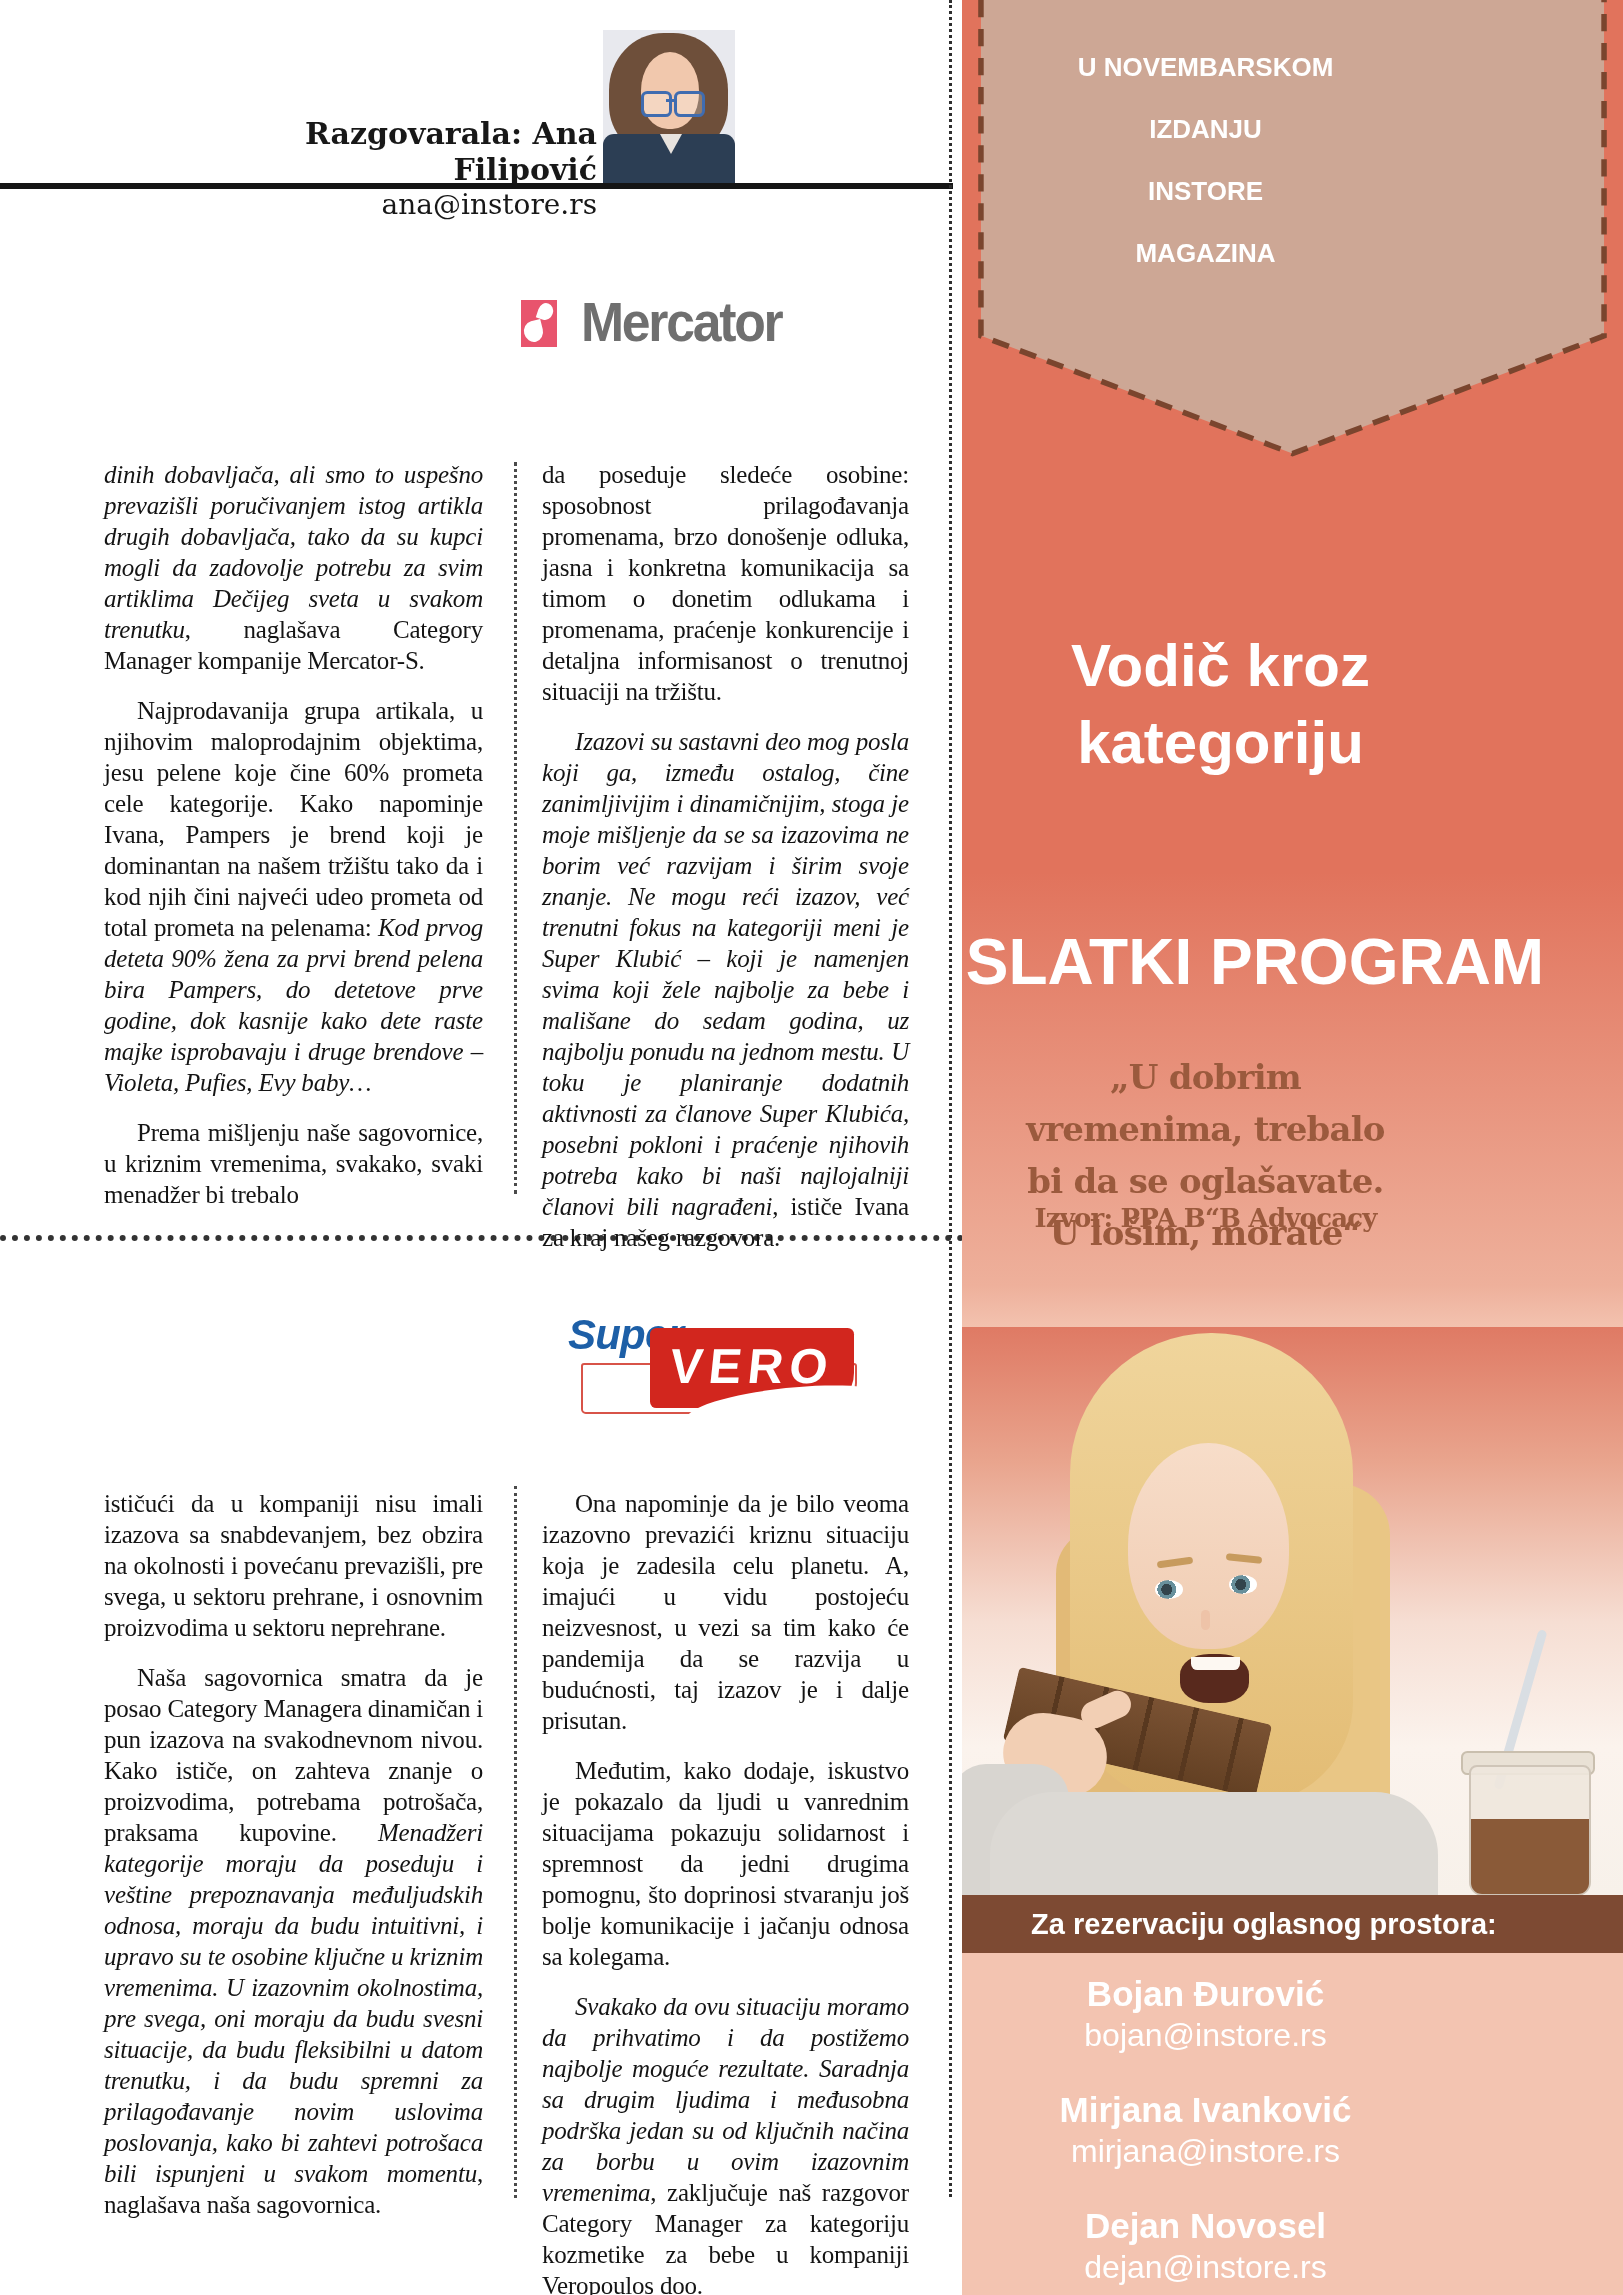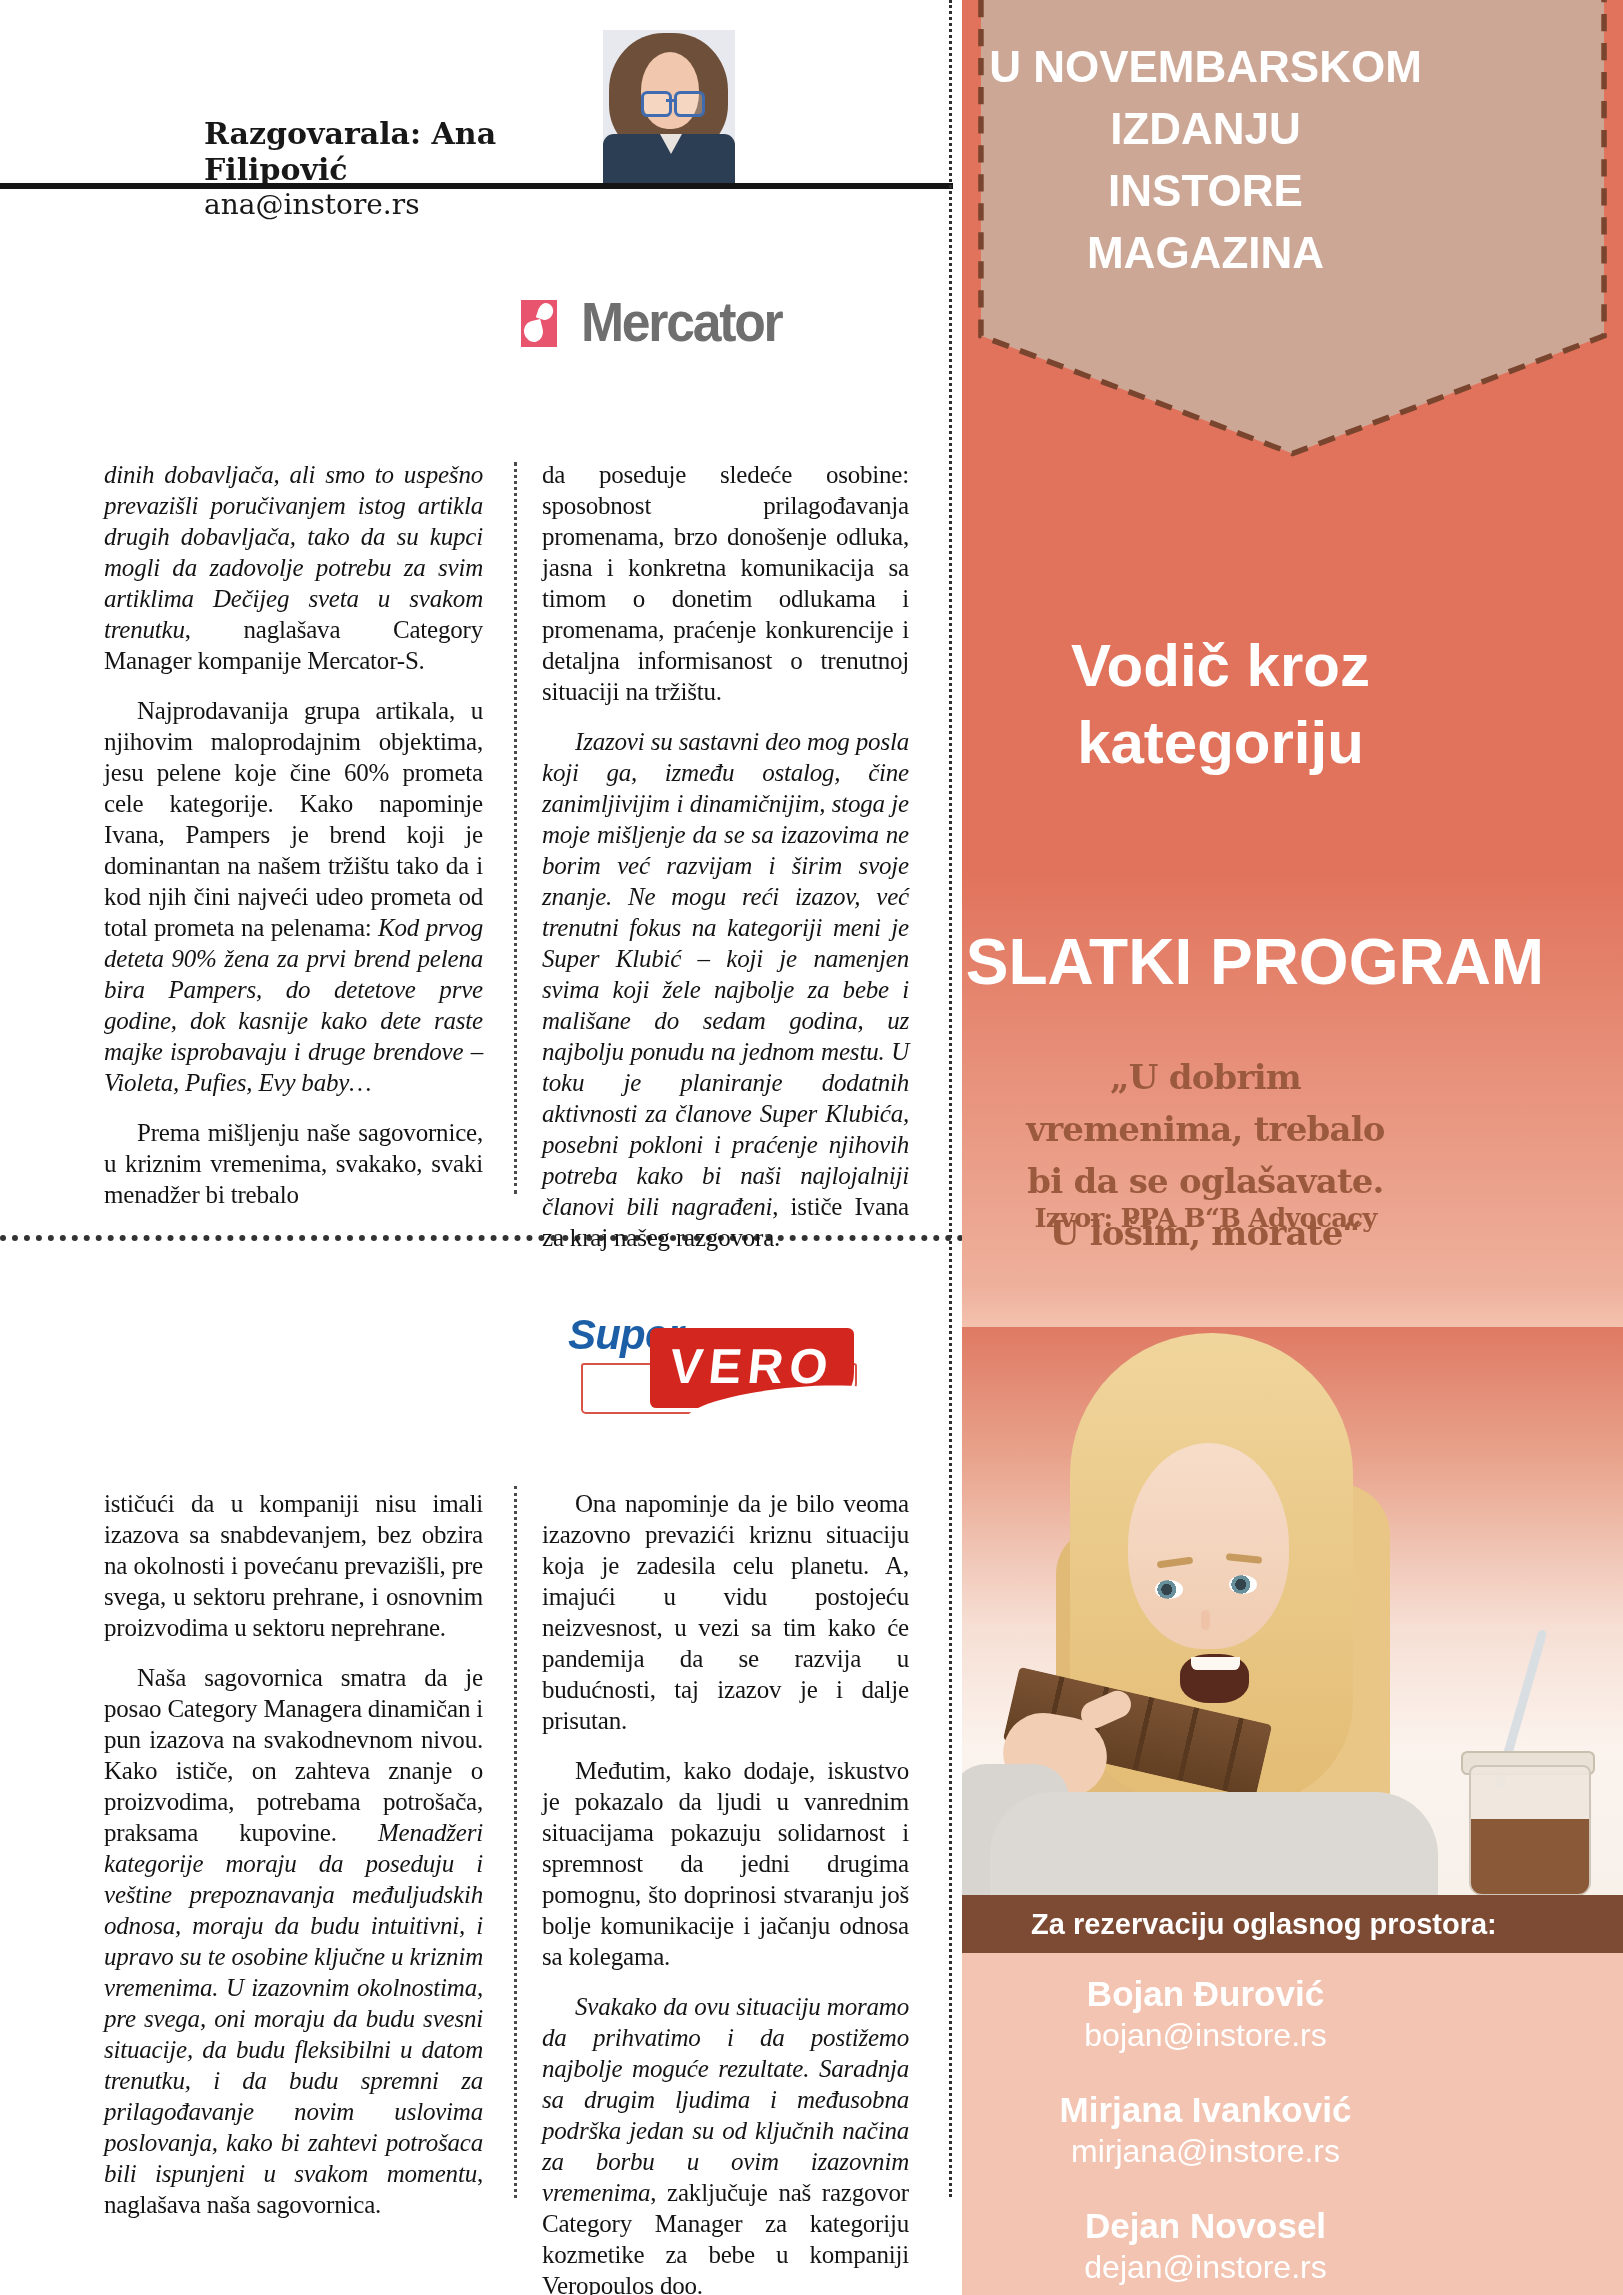--- a/index.html
+++ b/index.html
@@ -1,20 +1,20 @@
 <!DOCTYPE html>
 <html style="font-size:12.6px"><head>
 <meta charset="utf-8">
 <style>
   html,body{margin:0;padding:0;background:#ffffff;}
   .page{position:relative;width:1623px;height:2295px;background:#ffffff;overflow:hidden;
         font-family:"Liberation Serif",serif;color:#141414;}
 
   
-  .byline-block{position:absolute;left:204px;top:116px;width:393px;
+  .byline-block{position:absolute;left:204px;top:116px;width:393px;text-align:right;
                 font-family:"DejaVu Serif",serif;}
   .byline{font-weight:bold;font-size:30px;line-height:36px;color:#181818;}
   .byline-email{font-size:28px;line-height:33px;color:#181818;}
   .header-rule{position:absolute;left:0;top:183px;width:953px;height:5.5px;background:#151515;}
 
   .portrait{position:absolute;left:603px;top:30px;width:132px;height:155px;background:#e8e9ee;overflow:hidden;}
   .p-hair{position:absolute;left:6.3px;top:3.1px;width:119px;height:124px;background:#6e4f3a;border-radius:46% 46% 42% 42%;}
   .p-face{position:absolute;left:38px;top:22px;width:58px;height:77px;background:#f1c8ad;border-radius:50% 50% 46% 46%;}
   .p-glassL{position:absolute;left:38px;top:61px;width:25px;height:20.4px;border:3.1px solid #3f6cb0;border-radius:6.3px;background:rgba(255,255,255,.25);}
   .p-glassR{position:absolute;left:71px;top:61px;width:25px;height:20.4px;border:3.1px solid #3f6cb0;border-radius:6.3px;background:rgba(255,255,255,.25);}
@@ -57,21 +57,21 @@
   .sv-box{position:absolute;left:82px;top:20.4px;width:204px;height:80px;background:#d2261e;border-radius:6.3px 6.3px 35px 6.3px;}
   .sv-wave{position:absolute;left:118px;top:80px;width:204px;height:41px;background:#ffffff;border-radius:50%;transform:rotate(-6deg);}
   .sv-vero{position:absolute;left:82px;top:30px;width:204px;text-align:center;font-family:"Liberation Sans",sans-serif;
            font-weight:bold;font-size:49px;color:#ffffff;letter-spacing:6.3px;transform:skewX(-6deg);}
 
   
   .sidebar{position:absolute;left:962px;top:0;width:661px;height:2295px;
            background:linear-gradient(180deg,#e1735c 0%,#e1735c 38%,#eeb09b 56%,#f3c4b1 58%);}
   .pennant{position:absolute;left:0;top:0;width:661px;height:463px;}
   .banner-text{position:absolute;left:0;top:36px;width:487px;text-align:center;white-space:pre-line;
-               font-family:"Liberation Sans",sans-serif;font-weight:bold;font-size:44px;line-height:62px;color:#ffffff;}
+               font-family:"Liberation Sans",sans-serif;font-weight:bold;font-size:26px;line-height:62px;color:#ffffff;}
   .guide{position:absolute;left:15px;top:627px;width:487px;text-align:center;white-space:pre-line;
          font-family:"Liberation Sans",sans-serif;font-weight:bold;font-size:60px;line-height:77px;color:#ffffff;}
   .slatki{position:absolute;left:0;top:925px;width:586px;text-align:center;
           font-family:"Liberation Sans",sans-serif;font-weight:bold;font-size:64px;color:#ffffff;letter-spacing:0;}
   .quote{position:absolute;left:0;top:1051px;width:487px;text-align:center;white-space:pre-line;
          font-family:"DejaVu Serif",serif;font-weight:bold;font-size:34px;line-height:52px;color:#9b5a3d;letter-spacing:-0.8px;}
   .quote-src{position:absolute;left:0;top:1203px;width:487px;text-align:center;
              font-family:"DejaVu Serif",serif;font-weight:bold;font-size:26px;color:#9b5a3d;letter-spacing:-0.8px;}
 
   

